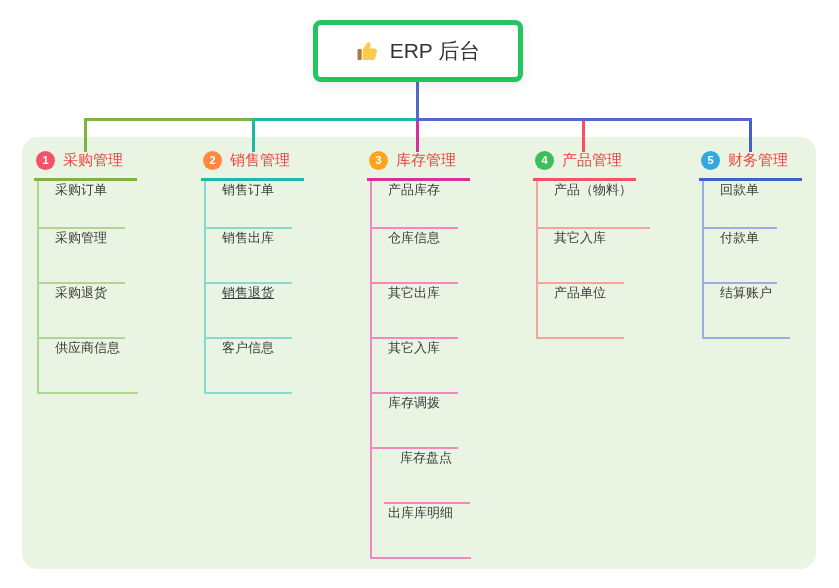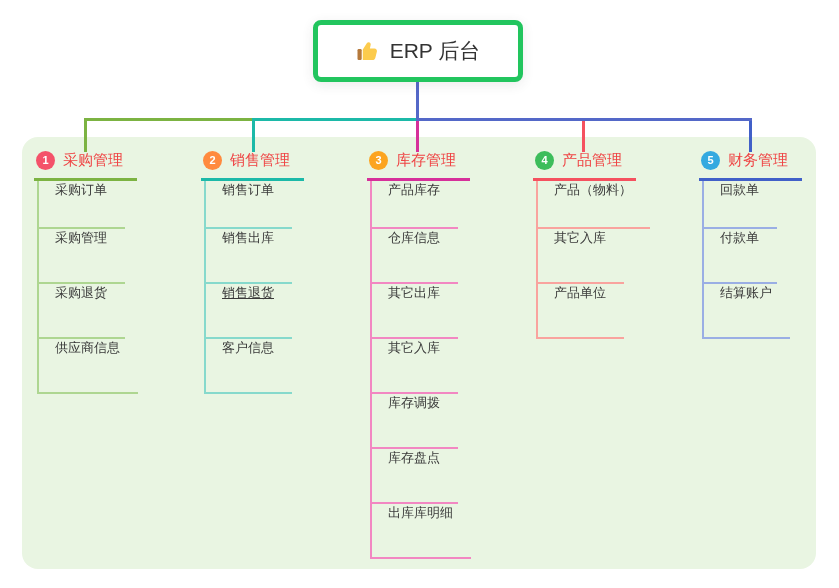--- a/index.html
+++ b/index.html
@@ -180,21 +180,21 @@
           </div>
           <div class="child" style="border-bottom-color: rgb(242, 135, 194);">
             <span class="child-label">其它出库</span>
           </div>
           <div class="child" style="border-bottom-color: rgb(242, 135, 194);">
             <span class="child-label">其它入库</span>
           </div>
           <div class="child" style="border-bottom-color: rgb(242, 135, 194);">
             <span class="child-label">库存调拨</span>
           </div>
-          <div class="child" style="border-bottom-color: rgb(242, 135, 194);">
+          <div class="child" style="border-bottom-color: rgb(242, 135, 194); margin-left: 12px;">
             <span class="child-label">库存盘点</span>
           </div>
           <div class="child" style="border-bottom-color: rgb(242, 135, 194);">
             <span class="child-label">出库库明细</span>
           </div>
         </div>
   </div>
       <div class="branch" style="left: 533px;">
     <div class="branch-header" style="border-bottom-color: rgb(245, 81, 95);">
       <span class="badge" style="background: rgb(61, 189, 91);">4</span>

